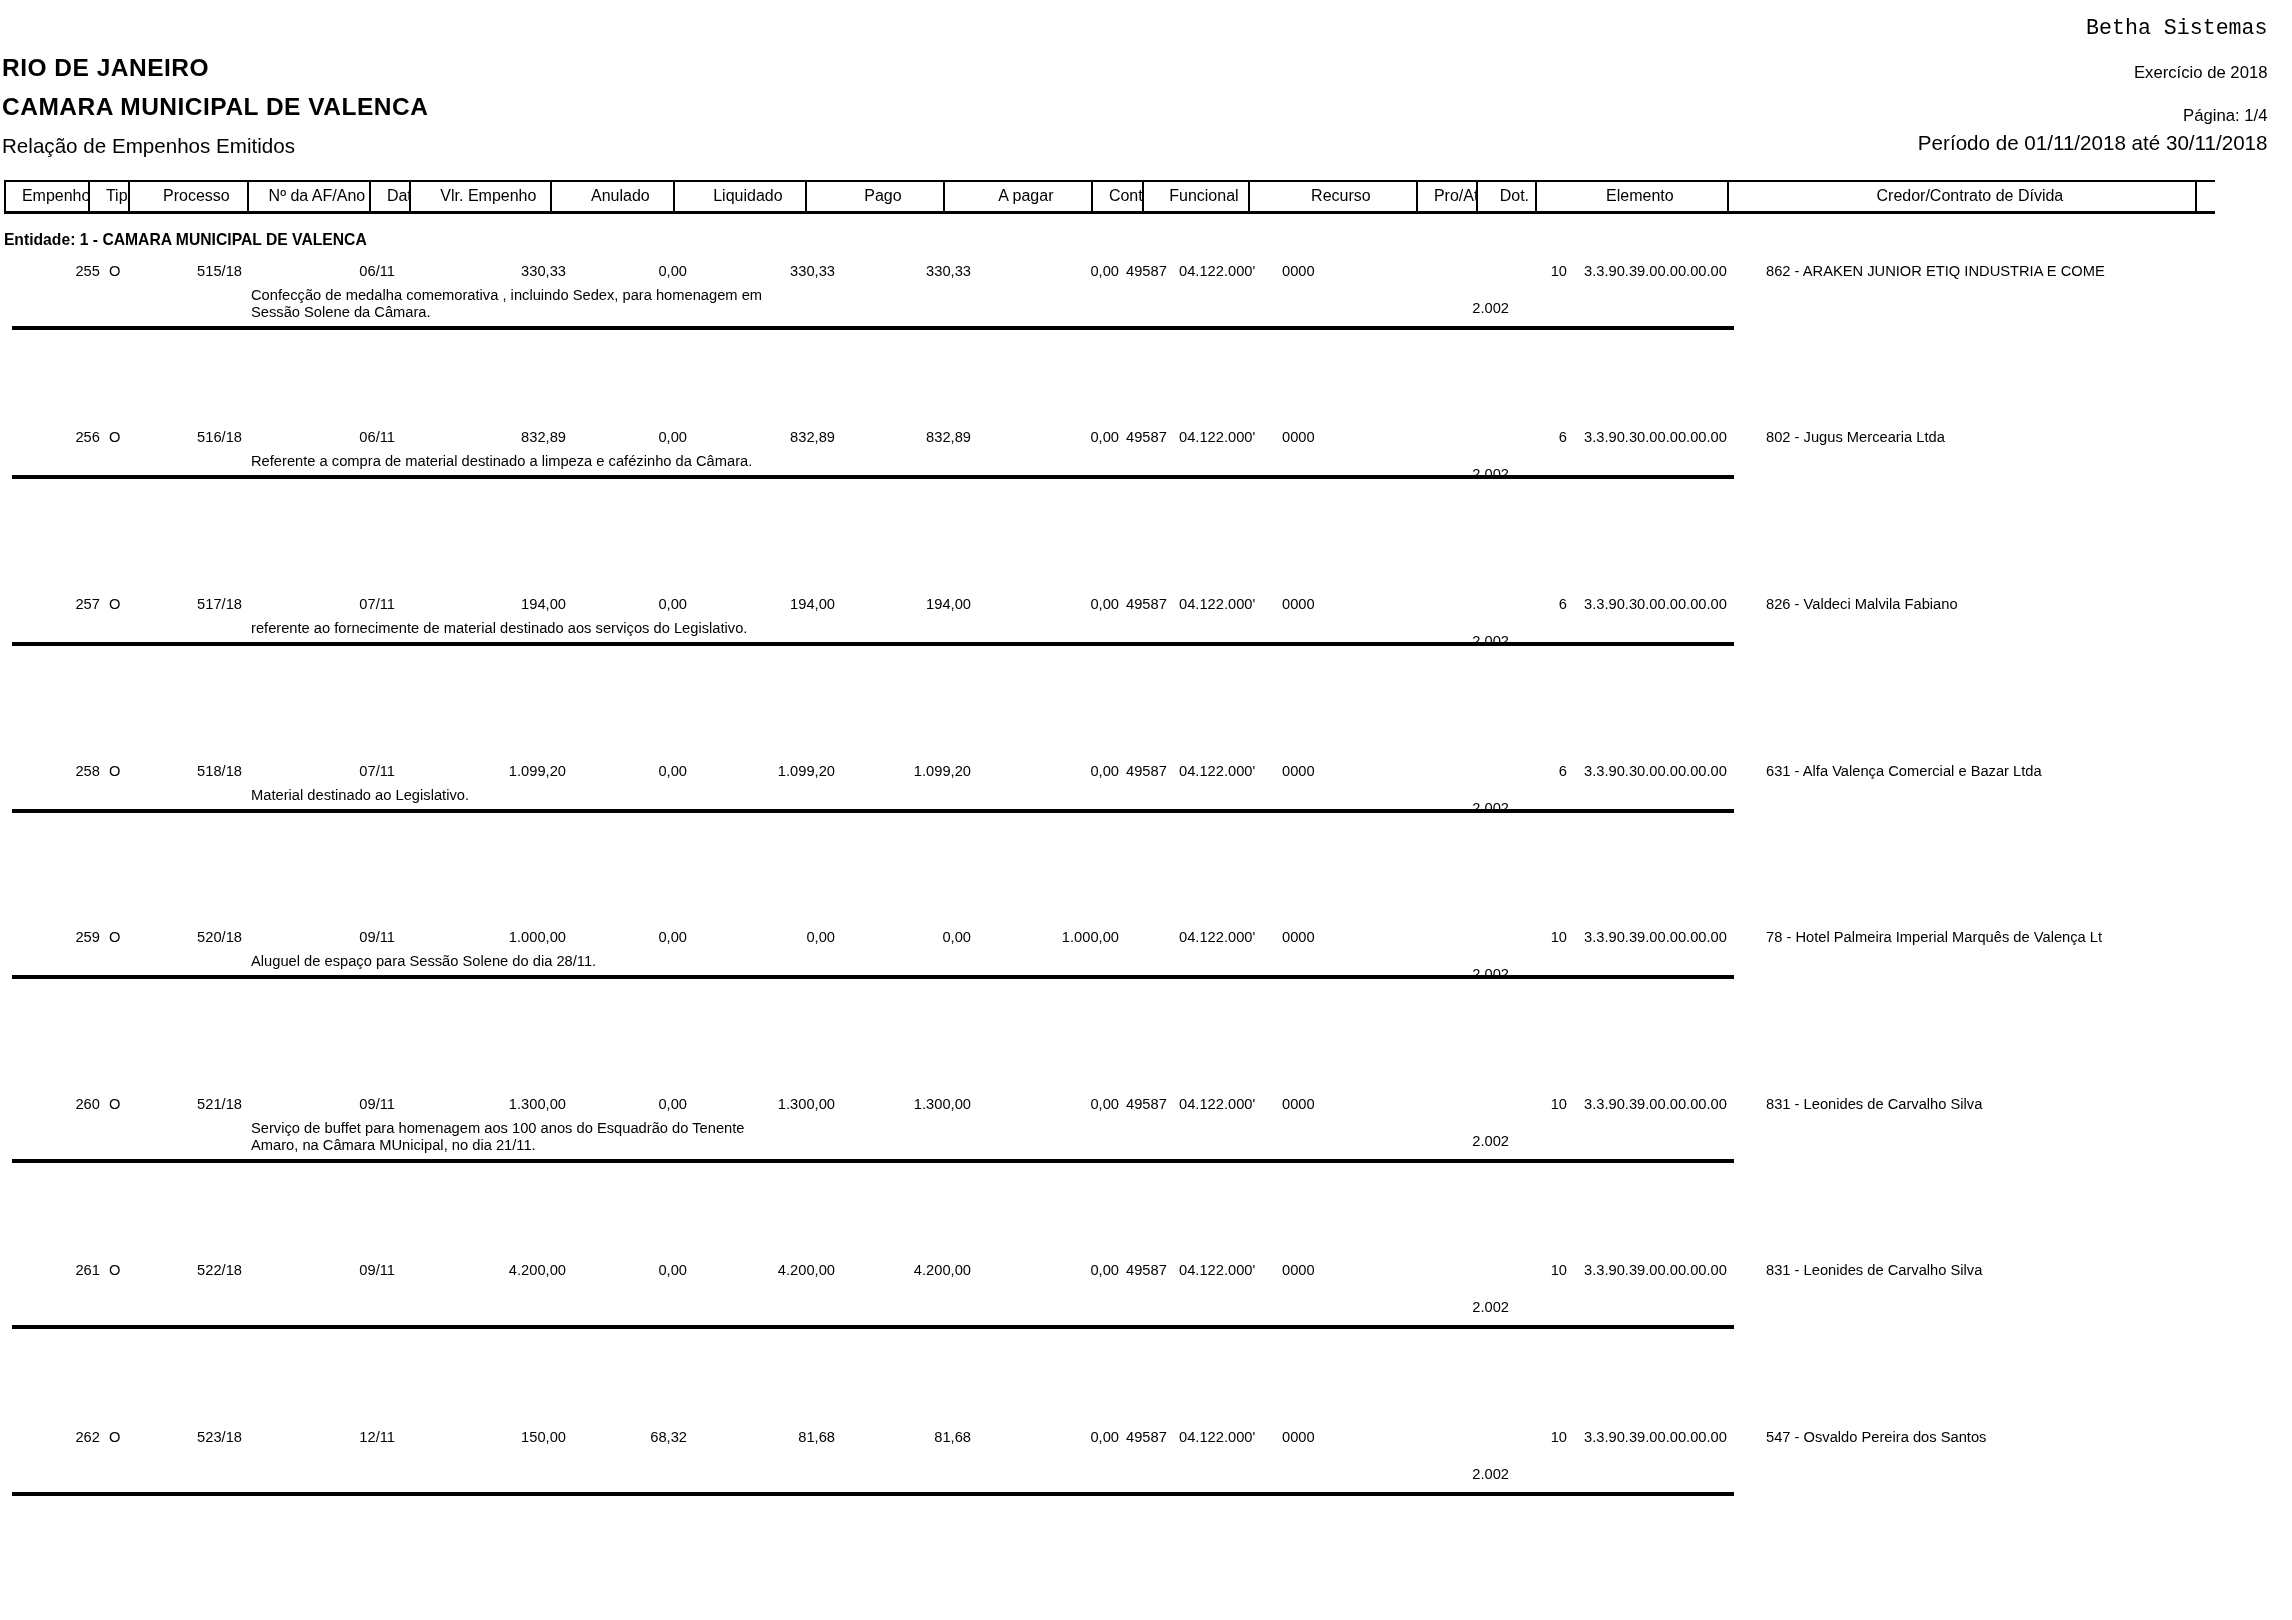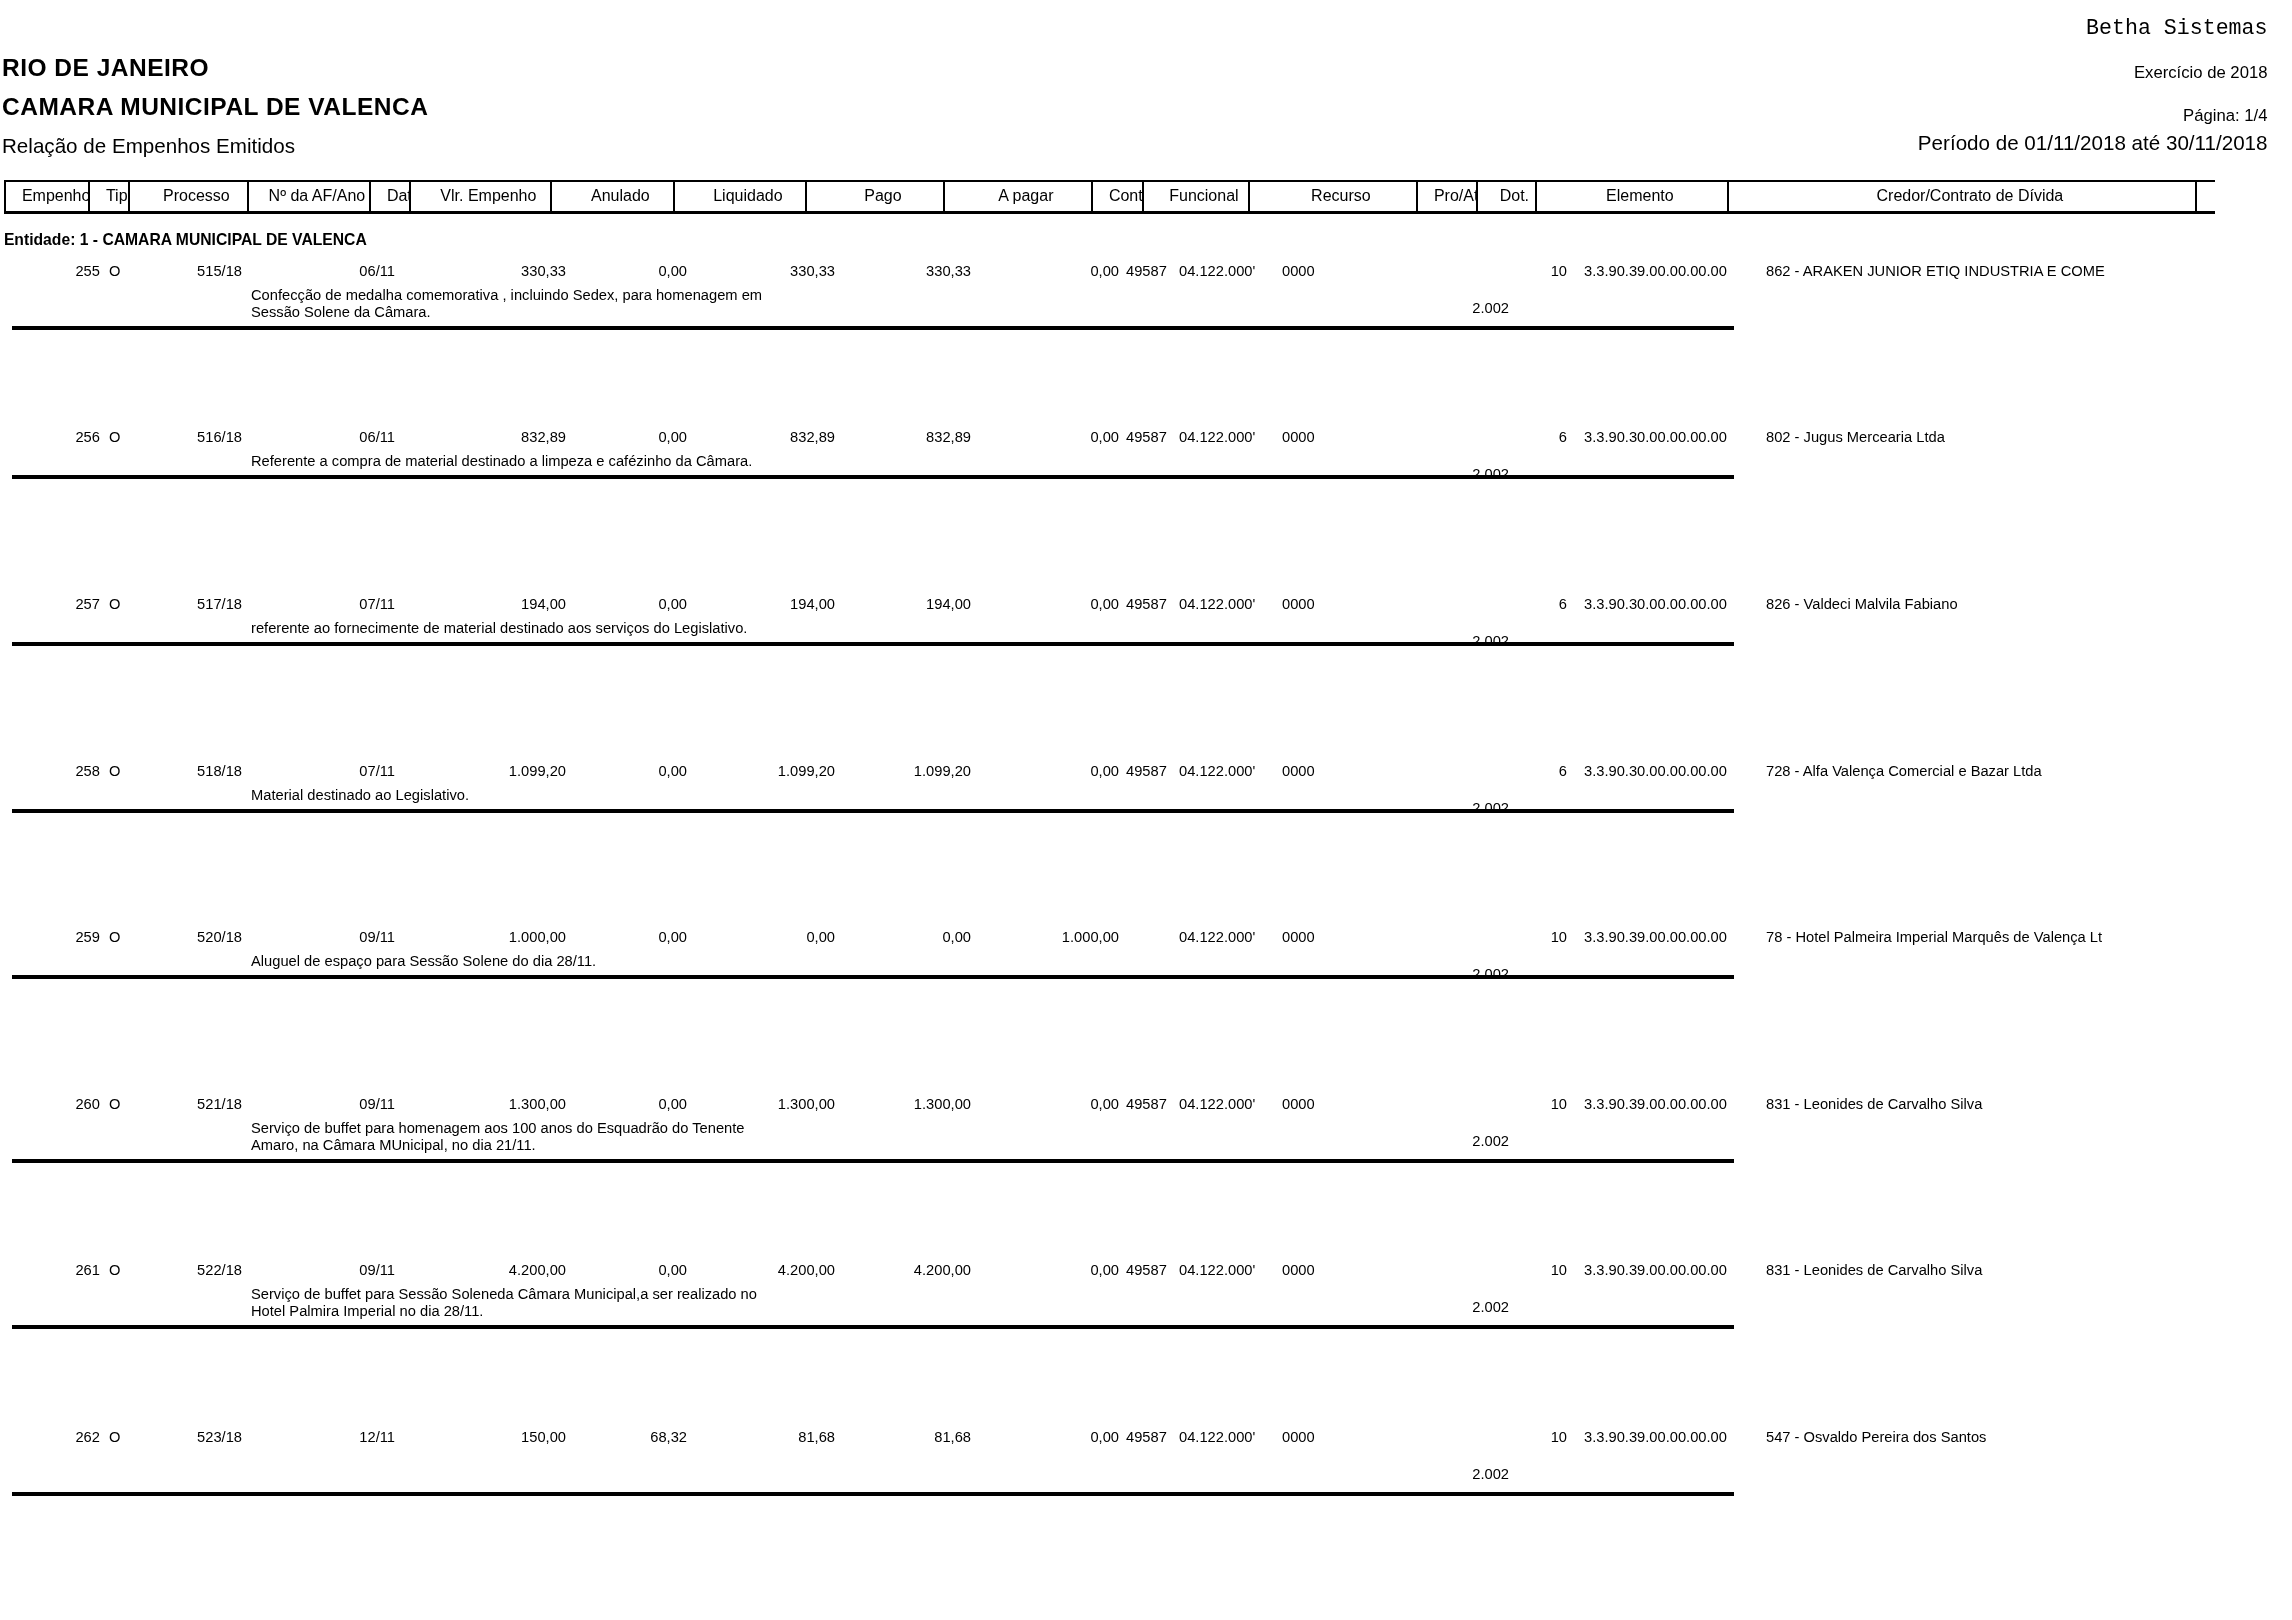--- a/index.html
+++ b/index.html
@@ -191,21 +191,21 @@
       <div class="f-anulado">0,00</div>
       <div class="f-liquidado">1.099,20</div>
       <div class="f-pago">1.099,20</div>
       <div class="f-apagar">0,00</div>
       <div class="f-conta">49587</div>
       <div class="f-funcional">04.122.000'</div>
       <div class="f-recurso">0000</div>
       <div class="f-proat">2.002</div>
       <div class="f-dot">6</div>
       <div class="f-elemento">3.3.90.30.00.00.00.00</div>
-      <div class="f-credor">728 - Alfa Valença Comercial e Bazar Ltda</div>
+      <div class="f-credor">631 - Alfa Valença Comercial e Bazar Ltda</div>
       <div class="f-desc">Material destinado ao Legislativo.</div>
       <div class="row-sep" style="top: 46px;"></div>
     </div>
       <div class="row" style="top: 929px;">
       <div class="f-empenho">259</div>
       <div class="f-tipo">O</div>
       <div class="f-processo">520/18</div>
       <div class="f-afano"></div>
       <div class="f-data">09/11</div>
       <div class="f-vlr">1.000,00</div>
@@ -256,22 +256,20 @@
       <div class="f-liquidado">4.200,00</div>
       <div class="f-pago">4.200,00</div>
       <div class="f-apagar">0,00</div>
       <div class="f-conta">49587</div>
       <div class="f-funcional">04.122.000'</div>
       <div class="f-recurso">0000</div>
       <div class="f-proat">2.002</div>
       <div class="f-dot">10</div>
       <div class="f-elemento">3.3.90.39.00.00.00.00</div>
       <div class="f-credor">831 - Leonides de Carvalho Silva</div>
-      <div class="f-desc">Serviço de buffet para Sessão Soleneda Câmara Municipal,a ser realizado no
-Hotel Palmira Imperial no dia 28/11.</div>
       <div class="row-sep" style="top: 63px;"></div>
     </div>
       <div class="row" style="top: 1429px;">
       <div class="f-empenho">262</div>
       <div class="f-tipo">O</div>
       <div class="f-processo">523/18</div>
       <div class="f-afano"></div>
       <div class="f-data">12/11</div>
       <div class="f-vlr">150,00</div>
       <div class="f-anulado">68,32</div>

